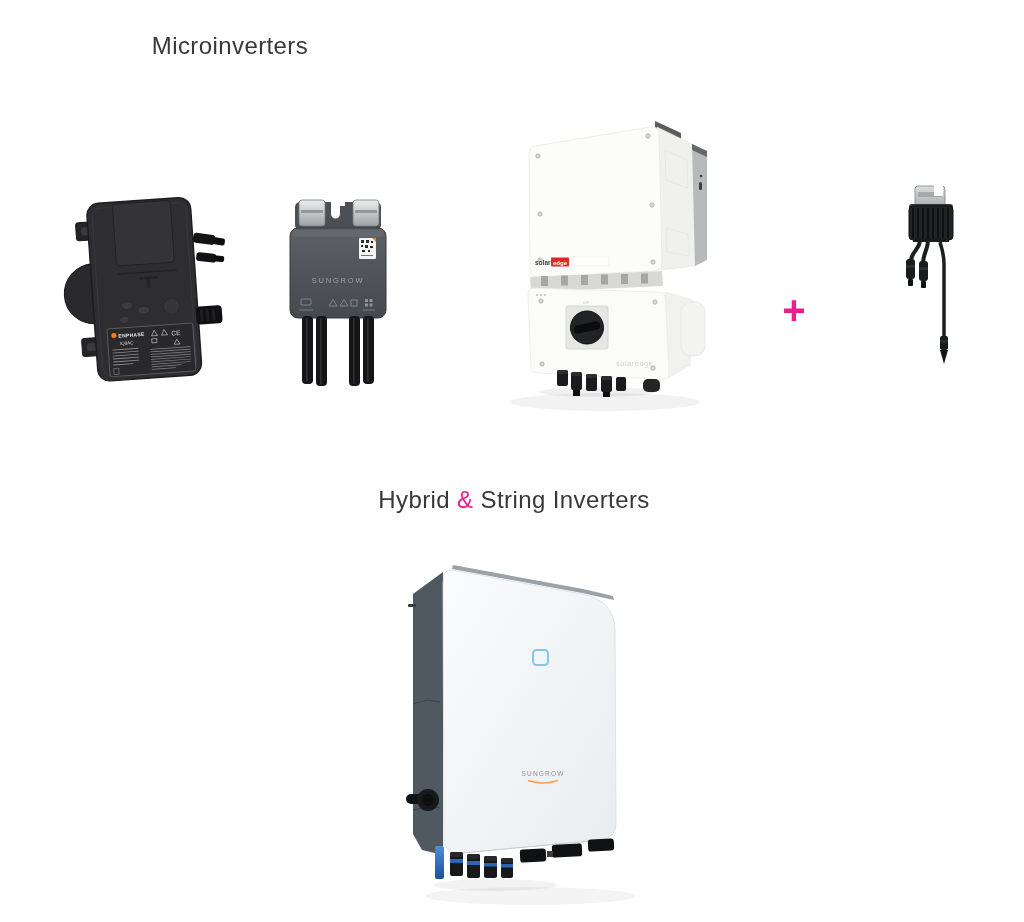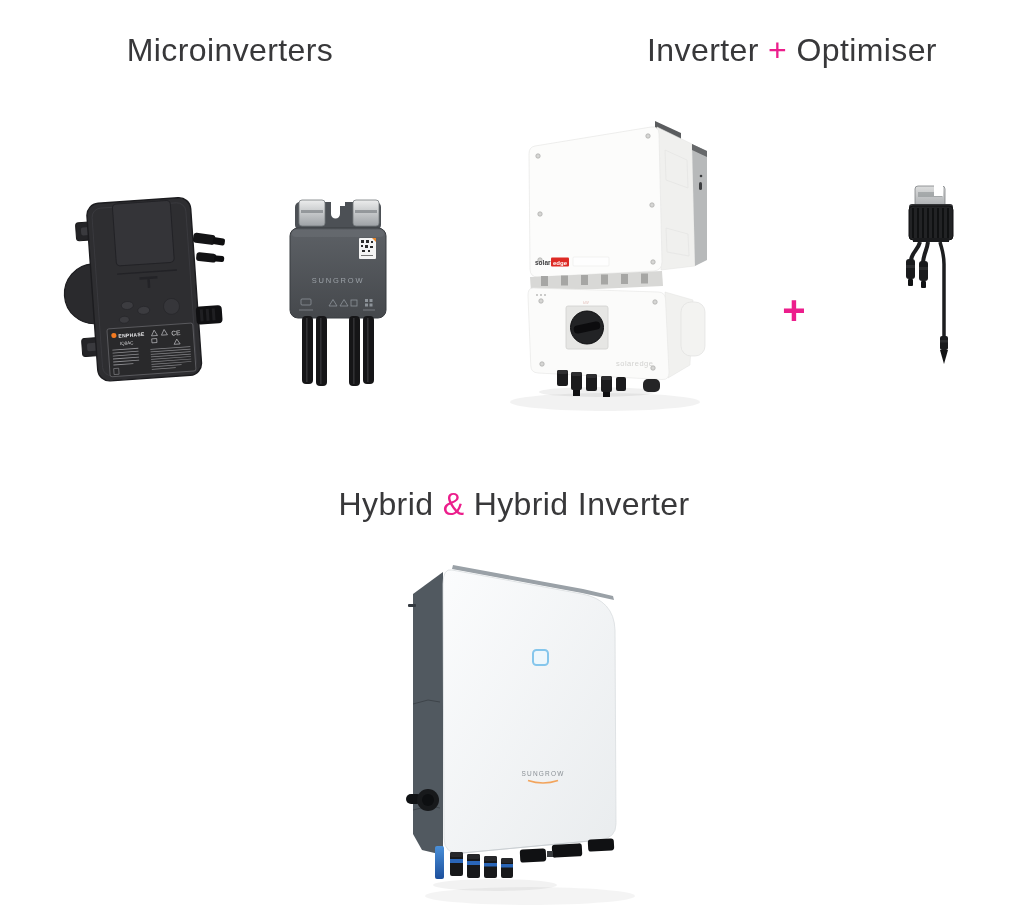--- a/index.html
+++ b/index.html
@@ -1,44 +1,39 @@
 <!DOCTYPE html>
 <html><head>
 <meta charset="utf-8">
 <style>
   html,body{margin:0;padding:0;background:#ffffff;}
   #canvas{position:relative;width:1024px;height:922px;background:#ffffff;overflow:hidden;
           font-family:"Liberation Sans", sans-serif;}
-  .title{position:absolute;font-size:32px;font-weight:400;color:#38383a;text-align:center;
+  .title{position:absolute;font-size:24px;font-weight:400;color:#38383a;text-align:center;
          letter-spacing:.4px;white-space:nowrap;}
   .accent{color:#ec1e8c;}
   .plus-sign{position:absolute;left:768px;top:284px;width:52px;height:52px;line-height:52px;
              text-align:center;font-size:40px;font-weight:bold;color:#ec1e8c;}
   .product{position:absolute;}
   svg text{font-family:"Liberation Sans", sans-serif;}
 </style>
 </head>
 <body>
 
 <div id="canvas">
 
   <div class="title" style="left:30px;top:32px;width:400px;">
     <span>Microinverters</span>
   </div>
 
-  <div class="title" style="left:580px;top:32px;width:424px;">
-    <span>Inverter</span>
-    <span class="accent">+</span>
-    <span>Optimiser</span>
-  </div>
 
   <div class="title" style="left:264px;top:486px;width:500px;">
     <span>Hybrid</span>
     <span class="accent">&amp;</span>
-    <span>Hybrid Inverter</span>
+    <span>String Inverters</span>
   </div>
 
   <svg class="product" style="left:58px;top:186px;" width="185" height="205" viewBox="0 0 185 205">
     <g transform="rotate(-4 90 100)">
 
       <g fill="#242427" stroke="#18181a" stroke-width="1">
         <rect x="22" y="32" width="20" height="18" rx="3"></rect>
         <rect x="114" y="26" width="20" height="18" rx="3"></rect>
         <rect x="20" y="148" width="20" height="18" rx="3"></rect>
         <rect x="114" y="152" width="20" height="18" rx="3"></rect>

